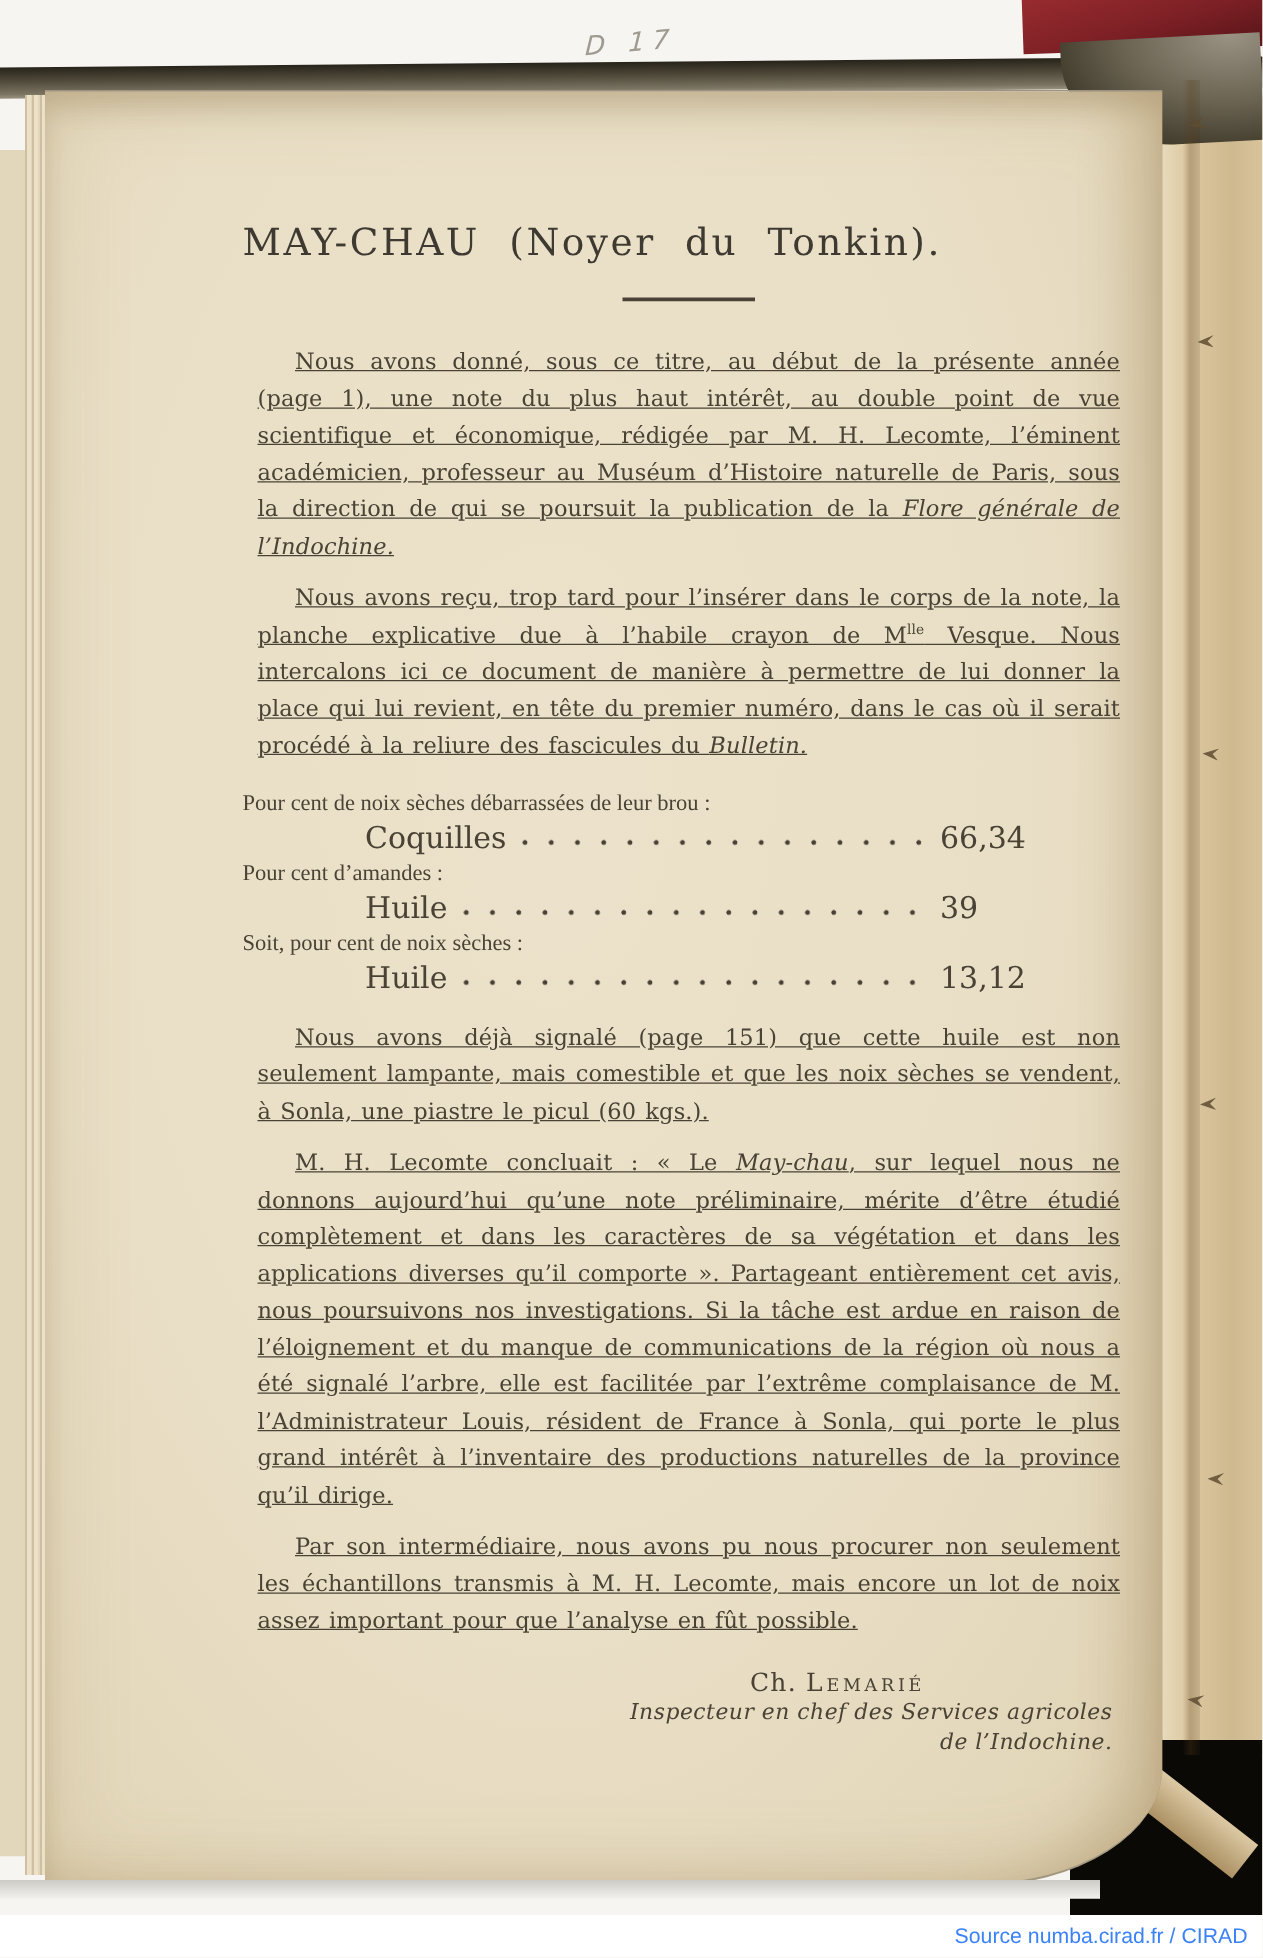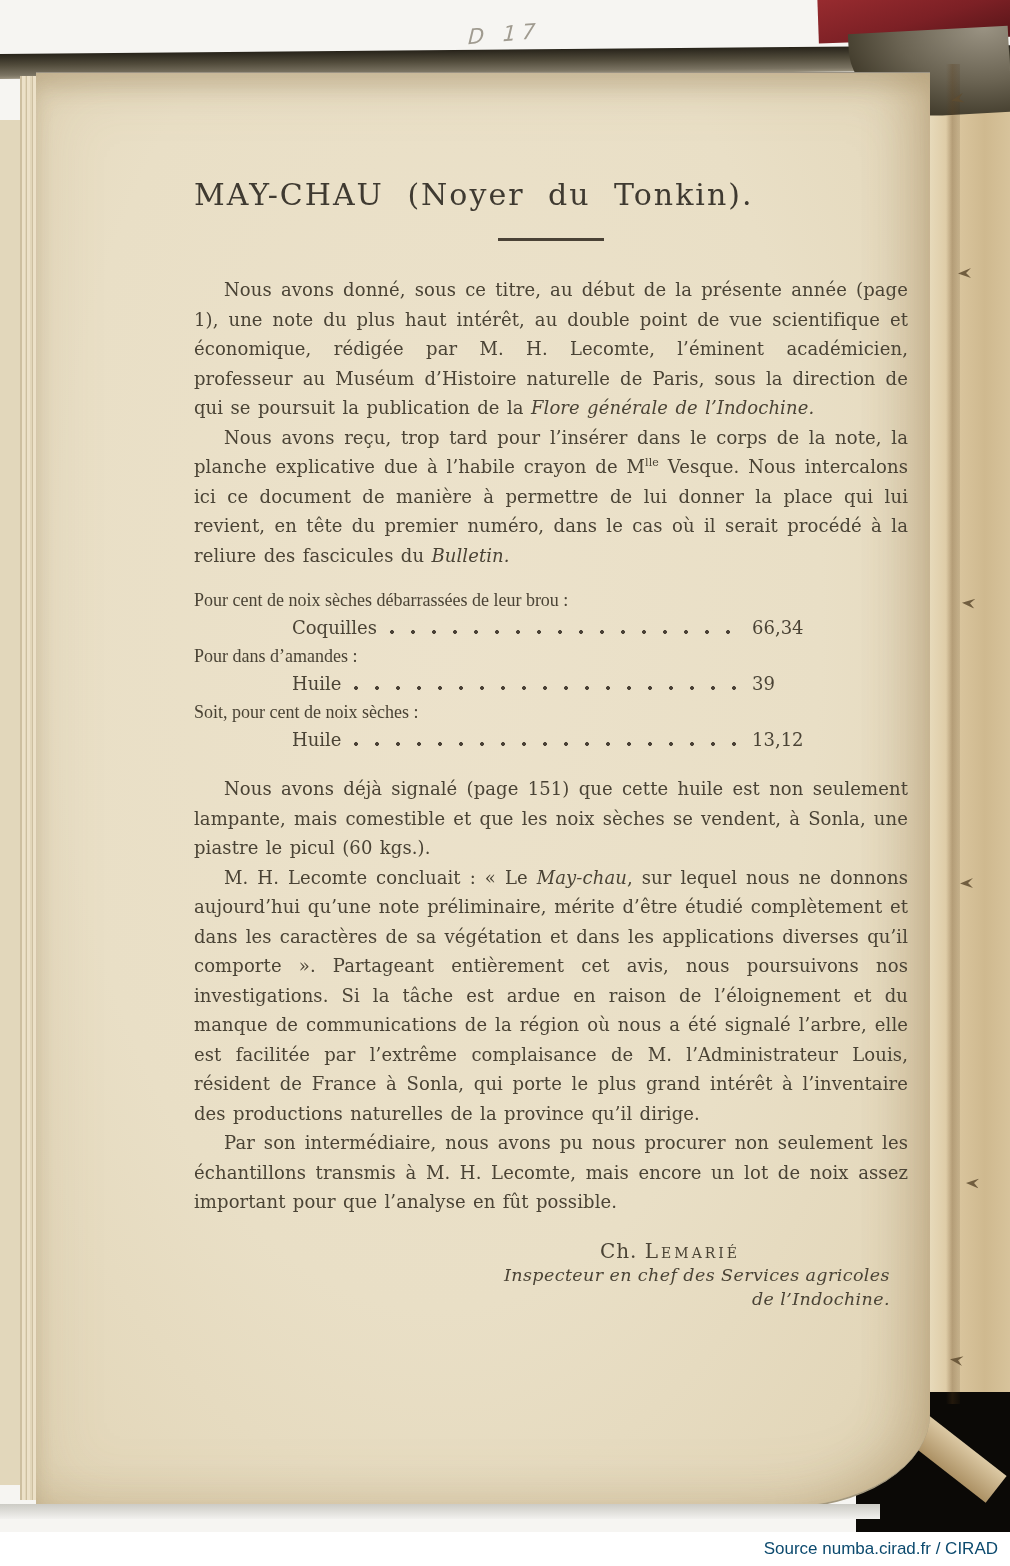--- a/index.html
+++ b/index.html
@@ -42,46 +42,46 @@
 
   .handwriting{position:absolute;left:468px;top:22px;z-index:8;color:#8b8578;
     font-family:"DejaVu Sans",sans-serif;font-style:italic;font-size:21px;letter-spacing:6px;
     transform:rotate(-5deg) skewX(-8deg);opacity:.8;}
 
   
   .text-col{position:absolute;left:158px;top:0;width:714px;color:#4a4335;}
   .doc-title{margin-top:104px;font-size:30px;letter-spacing:2px;word-spacing:12px;
     color:#3f3a31;white-space:nowrap;}
   .title-rule{width:106px;height:3px;background:#4a4236;margin:26px auto 0;border:0;}
-  .para{font-size:18px;line-height:29.5px;text-align:justify;text-indent:30px;margin:0;
-    letter-spacing:.1px;word-spacing:1.5px;}
+  .para{font-size:18px;line-height:29.5px;text-align:justify;text-indent:30px;margin:12px;
+    letter-spacing:.1px;word-spacing:1.5px;text-decoration:underline;}
   .para.first{margin-top:34px;}
   .it{font-style:italic;}
   sup{font-size:11px;line-height:0;}
 
   
   .analysis{width:650px;margin-top:16px;}
   .a-heading{font-size:18px;line-height:28px;font-family:Liberation Serif, serif;}
-  .a-row{display:flex;align-items:flex-end;font-size:18px;line-height:28px;padding-left:98px;}
+  .a-row{display:flex;align-items:flex-end;font-size:24px;line-height:28px;padding-left:98px;}
   .a-label{flex:none;}
   .a-leader{flex:1;align-self:stretch;margin:0 14px 0 12px;
     background-image:radial-gradient(circle at 3px 3px,#4a4136 1.7px,rgba(0,0,0,0) 2.2px);
     background-size:21px 7px;background-repeat:repeat-x;background-position:left bottom 6px;}
   .a-value{flex:none;width:92px;text-align:left;}
   .after-analysis{margin-top:20px;}
 
   .signature{margin:22px 18px 0 auto;width:440px;text-align:center;}
   .sig-name{font-size:20px;letter-spacing:1px;margin-top:18px;}
   .sig-caps{font-variant:small-caps;letter-spacing:3px;}
   .sig-role{font-style:italic;font-size:17.5px;line-height:24px;letter-spacing:.4px;text-align:right;}
 
   
   .footer-bar{position:absolute;left:0;top:1532px;width:1010px;height:34px;background:#ffffff;z-index:10;
     display:flex;align-items:center;justify-content:flex-end;padding-right:12px;box-sizing:border-box;
-    font-family:"Liberation Sans",sans-serif;font-size:17px;color:#0c4a6e;}
+    font-family:"Liberation Sans",sans-serif;font-size:17px;color:#3b82f6;}
 </style>
 </head>
 <body>
 
 <div class="scene">
 
   <div class="behind-page"></div>
   <div class="gutter-page"></div>
   <div class="red-cover"></div>
   <div class="edge-band"></div>
@@ -110,21 +110,21 @@
       <p class="para first"><span>Nous avons donné, sous ce titre, au début de la présente année (page 1), une note du plus haut intérêt, au double point de vue scientifique et économique, rédigée par M. H. Lecomte, l’éminent académicien, professeur au Muséum d’Histoire naturelle de Paris, sous la direction de qui se poursuit la publication de la </span><span class="it">Flore générale de l’Indochine.</span></p>
       <p class="para"><span>Nous avons reçu, trop tard pour l’insérer dans le corps de la note, la planche explicative due à l’habile crayon de M</span><sup>lle</sup><span> Vesque. Nous intercalons ici ce document de manière à permettre de lui donner la place qui lui revient, en tête du premier numéro, dans le cas où il serait procédé à la reliure des fascicules du </span><span class="it">Bulletin.</span></p>
 
       <div class="analysis">
           <div class="a-heading">Pour cent de noix sèches débarrassées de leur brou :</div>
           <div class="a-row">
             <span class="a-label">Coquilles</span>
             <span class="a-leader"></span>
             <span class="a-value">66,34</span>
           </div>
-          <div class="a-heading">Pour dans d’amandes :</div>
+          <div class="a-heading">Pour cent d’amandes :</div>
           <div class="a-row">
             <span class="a-label">Huile</span>
             <span class="a-leader"></span>
             <span class="a-value">39</span>
           </div>
           <div class="a-heading">Soit, pour cent de noix sèches :</div>
           <div class="a-row">
             <span class="a-label">Huile</span>
             <span class="a-leader"></span>
             <span class="a-value">13,12</span>

